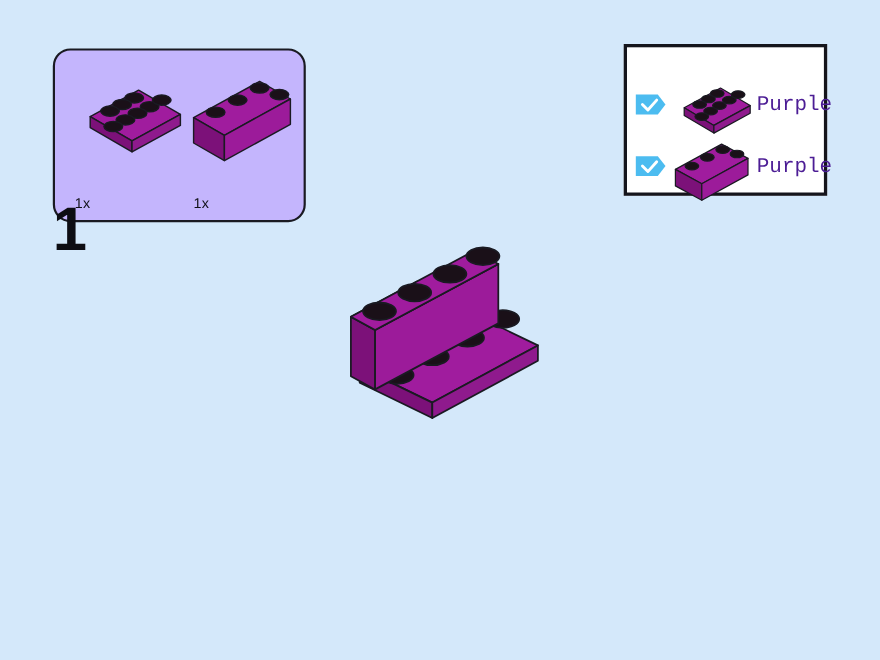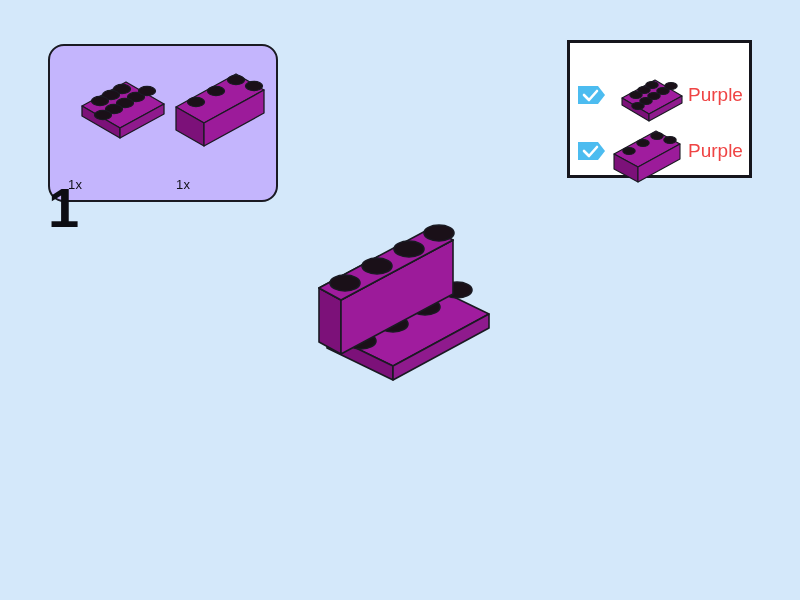--- a/index.html
+++ b/index.html
@@ -87,24 +87,24 @@
     margin-left: 2px;
     width: 78px;
     height: 54px;
     display: flex;
     align-items: center;
     justify-content: center;
   }
   .part-name {
     flex: 1 1 auto;
     font-size: 19px;
-    color: #ef4444;
+    color: #4c1d95;
     margin-left: 2px;
     white-space: nowrap;
-    font-family: Liberation Sans, sans-serif;
+    font-family: Liberation Mono, monospace;
   }
 
   
   #assembly {
     position: absolute;
     left: 305px;
     top: 238px;
     width: 200px;
     height: 140px;
   }

